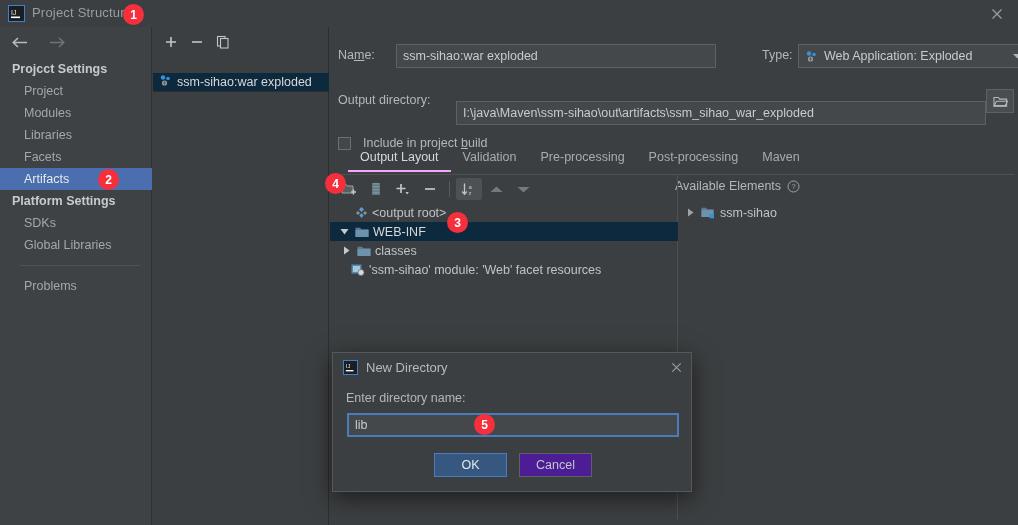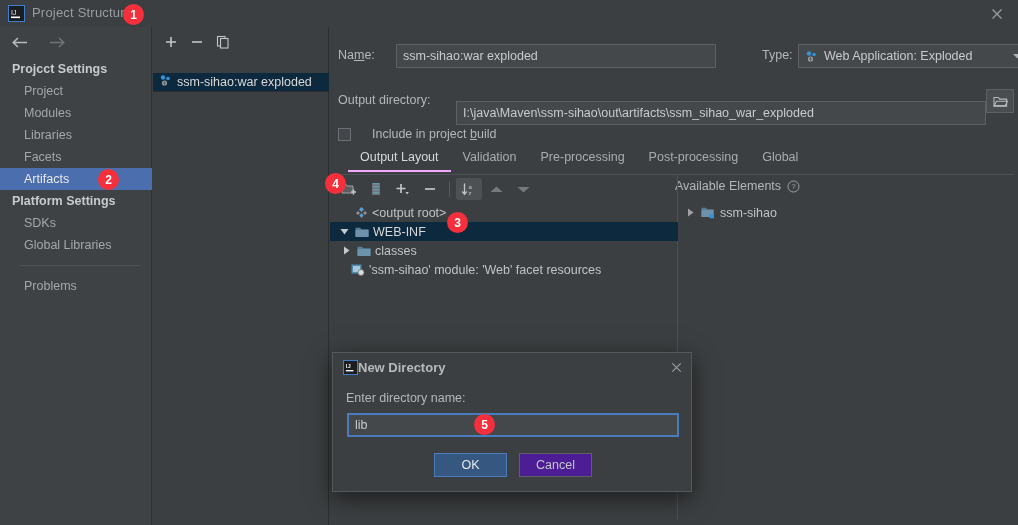--- a/index.html
+++ b/index.html
@@ -100,21 +100,21 @@
 
   .row-out { position: absolute; left: 8px; top: 62px; width: 676px; height: 24px; }
   .out-label { position: absolute; left: 0; top: 4px; }
   .out-input { position: absolute; left: 118px; top: 12px; width: 530px; }
   .out-browse {
     position: absolute; left: 648px; top: 0; width: 28px; height: 24px;
     background: #4a4d4f; border: 1px solid #5e6164;
     display: flex; align-items: center; justify-content: center; cursor: pointer;
   }
 
-  .row-check { position: absolute; left: 8px; top: 100px; display: flex; align-items: center; gap: 21px; cursor: pointer; }
+  .row-check { position: absolute; left: 8px; top: 109px; display: flex; align-items: center; gap: 12px; cursor: pointer; }
   .cbox { width: 13px; height: 13px; border: 1px solid #6b6f72; background: #43464a; }
 
   
   .tabs { position: absolute; left: 18px; top: 121px; width: 666px; height: 24px; display: flex; gap: 0; }
   .tab {
     padding: 2px 12px 5px 12px; color: #a9acaf; font-size: 12.5px; cursor: pointer;
     border-bottom: 2px solid transparent;
   }
   .tab.active { color: #d6d8da; border-bottom: 2px solid #f0abfc; }
   .tabs-underline { position: absolute; left: 8px; top: 147px; width: 676px; height: 1px; background: #4e5154; }
@@ -139,21 +139,21 @@
   .split-v { position: absolute; left: 347px; top: 148px; width: 1px; height: 344px; background: #4e5154; }
 
   
   .modal {
     position: absolute; left: 332px; top: 352px; width: 360px; height: 140px;
     background: #3c3f41; border: 1px solid #55585b;
     box-shadow: 0 6px 22px rgba(0,0,0,.55);
   }
   .modal-title {
     position: absolute; left: 0; top: 0; width: 360px; height: 28px;
-    display: flex; align-items: center; padding-left: 10px;  font-weight: bold;
+    display: flex; align-items: center; padding-left: 10px; gap: 8px;
   }
   .modal-title .t { color: #b7babd; font-size: 13px; }
   .modal-close { position: absolute; right: 8px; top: 6px; width: 18px; height: 16px; display:flex; align-items:center; justify-content:center; cursor: pointer; }
   .modal-label { position: absolute; left: 13px; top: 38px; color: #b4b7ba; font-size: 12.5px; }
   .dir-input {
     position: absolute; left: 14px; top: 60px; width: 332px; height: 24px;
     background: #45484a; border: 2px solid #4a7bbd; color: #c8cacc;
     padding: 2px 6px; font-size: 12.5px; line-height: 18px;
     font-family: "Liberation Sans", sans-serif;
   }
@@ -299,21 +299,21 @@
       <span class="lbl">
         <span>Include in project </span><u>b</u><span>uild</span>
       </span>
     </div>
 
     <div class="tabs">
       <div class="tab active">Output Layout</div>
       <div class="tab">Validation</div>
       <div class="tab">Pre-processing</div>
       <div class="tab">Post-processing</div>
-      <div class="tab">Global</div>
+      <div class="tab">Maven</div>
     </div>
     <div class="tabs-underline"></div>
 
     <div class="lay-toolbar">
       <div class="lay-btn">
         <svg width="16" height="14" viewBox="0 0 16 14">
           <path d="M1 2.5 h4.2 l1.1 1.5 H12 v7 H1 Z" fill="#5c5f62" stroke="#9fa3a6" stroke-width="1"></path>
           <path d="M12.5 7.5 v5 M10 10 h5" stroke="#c2c5c8" stroke-width="1.6"></path>
         </svg>
       </div>

